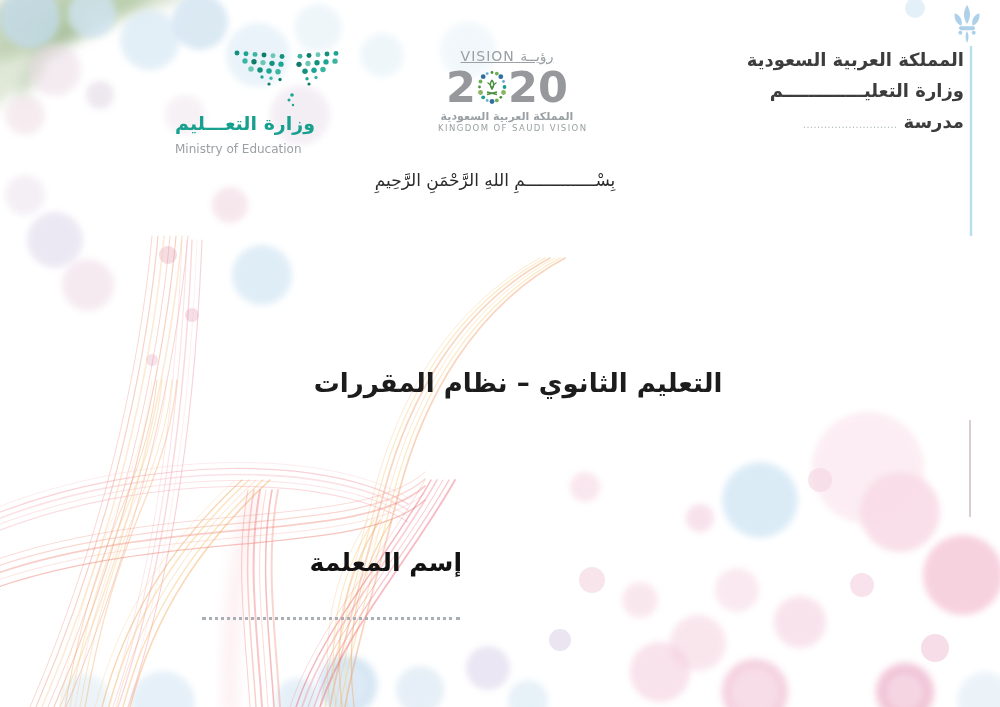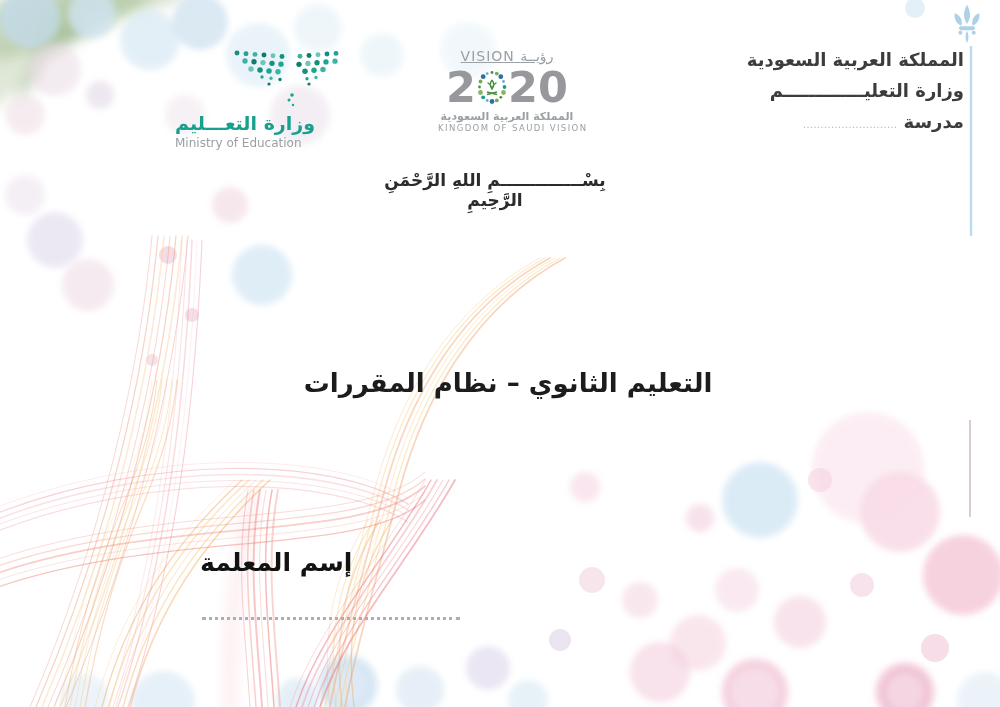--- a/index.html
+++ b/index.html
@@ -6,49 +6,49 @@
   .page{
     position:relative;width:1000px;height:707px;background:#ffffff;
     overflow:hidden;font-family:"DejaVu Sans", sans-serif;
   }
   #bg{position:absolute;left:0;top:0;width:1000px;height:707px;pointer-events:none;}
   .abs{position:absolute;}
 
   
   .moe-logo{left:175px;top:50px;width:172px;text-align:left;}
   .moe-ar{font-size:19px;font-weight:bold;color:#18a08e;direction:rtl;line-height:22px;letter-spacing:.5px;}
-  .moe-en{font-size:12px;color:#9aa1a3;line-height:16px;margin-top:1px;}
+  .moe-en{font-size:12px;color:#9aa1a3;line-height:16px;margin-top:7px;}
 
   
   .vision{left:438px;top:46px;width:138px;text-align:center;color:#9aa0a3;}
   .vision-row1{font-size:14px;letter-spacing:1px;line-height:20px;white-space:nowrap;text-decoration:underline;}
   .vision-year{display:flex;align-items:center;justify-content:center;font-size:43px;font-weight:bold;color:#96989c;line-height:40px;height:42px;}
   .vision-country-ar{font-size:11px;font-weight:bold;direction:rtl;line-height:13px;margin-top:2px;}
   .vision-country-en{font-size:8.5px;letter-spacing:1.4px;line-height:11px;white-space:nowrap;}
 
   
   .letterhead{right:36px;top:44px;width:270px;direction:rtl;text-align:right;
     color:#3c3c3c;font-weight:bold;font-size:18px;line-height:31px;white-space:nowrap;}
   .leader-dots{font-size:11px;letter-spacing:2px;color:#b7bfc4;font-weight:normal;}
 
   
   .fleur{left:950px;top:4px;width:34px;height:40px;}
 
   
   .basmala{left:370px;top:170px;width:250px;text-align:center;direction:rtl;
-    font-size:17px;color:#2b2b2b;font-weight:bold;}
+    font-size:17px;color:#2b2b2b;font-weight:normal;}
 
   
   .subject-title{left:310px;top:320px;width:410px;text-align:center;direction:rtl;
     font-size:27px;font-weight:bold;color:#bf2026;}
-  .program-line{left:268px;top:368px;width:480px;text-align:center;direction:rtl;
+  .program-line{left:278px;top:368px;width:480px;text-align:center;direction:rtl;
     font-size:26px;font-weight:bold;color:#1c1c1c;}
 
   
-  .teacher-label{left:200px;top:548px;width:262px;text-align:left;direction:rtl;
+  .teacher-label{left:200px;top:548px;width:262px;text-align:right;direction:rtl;
     font-size:25px;font-weight:bold;color:#121212;}
   .teacher-line{left:202px;top:603px;width:258px;height:14px;
     border-bottom:3px dotted #a9b0b5;}
 </style>
 </head>
 <body>
 
 <div class="page">
 
   <svg id="bg" viewBox="0 0 1000 707">

